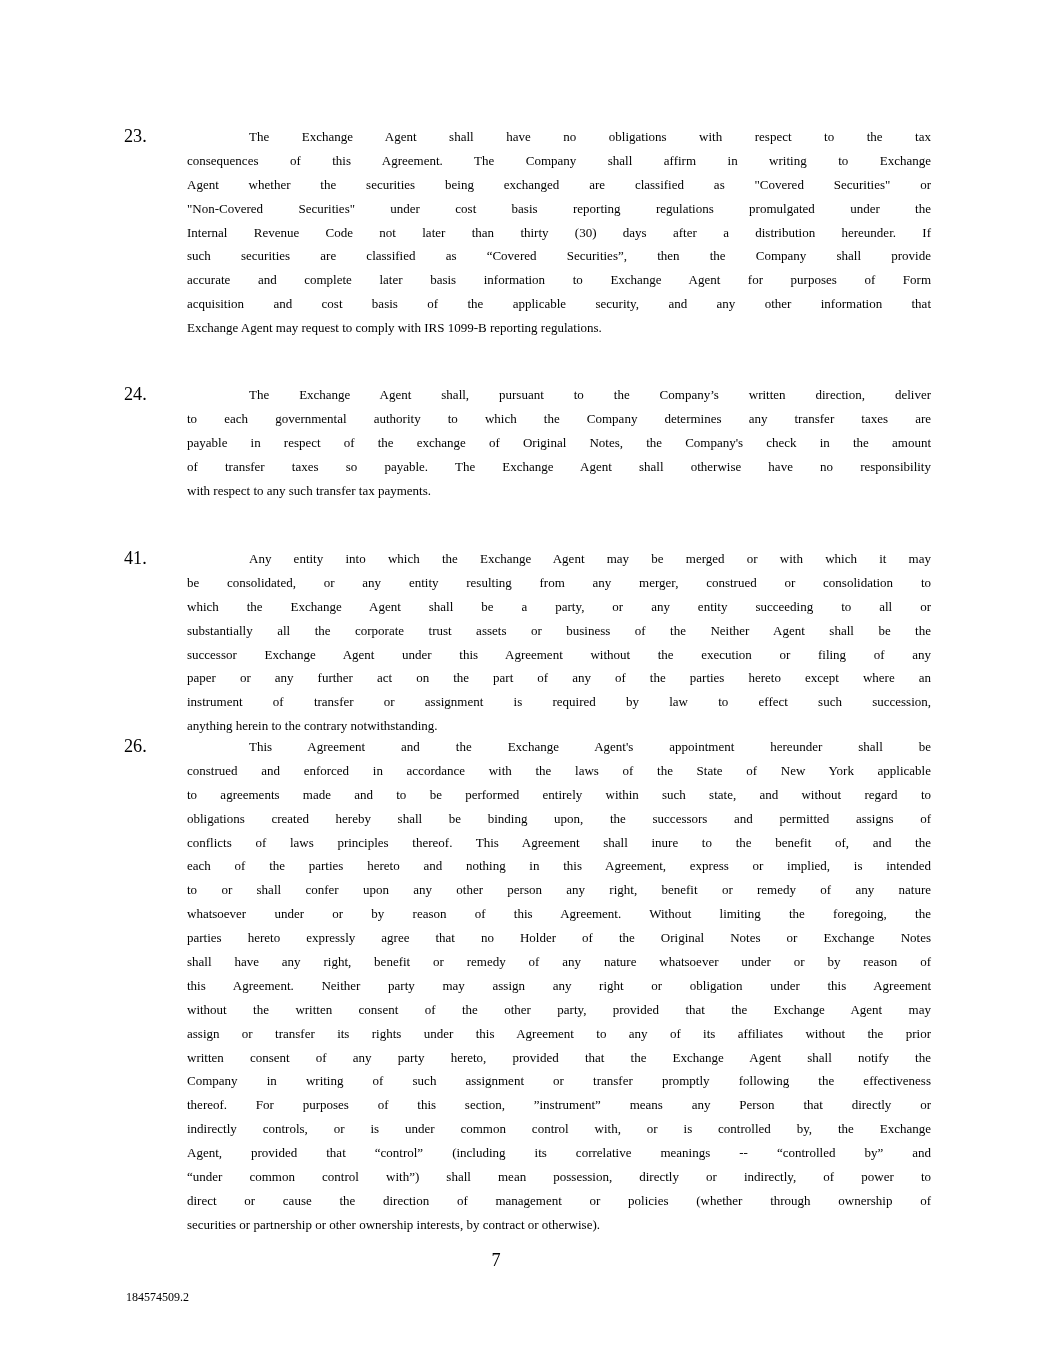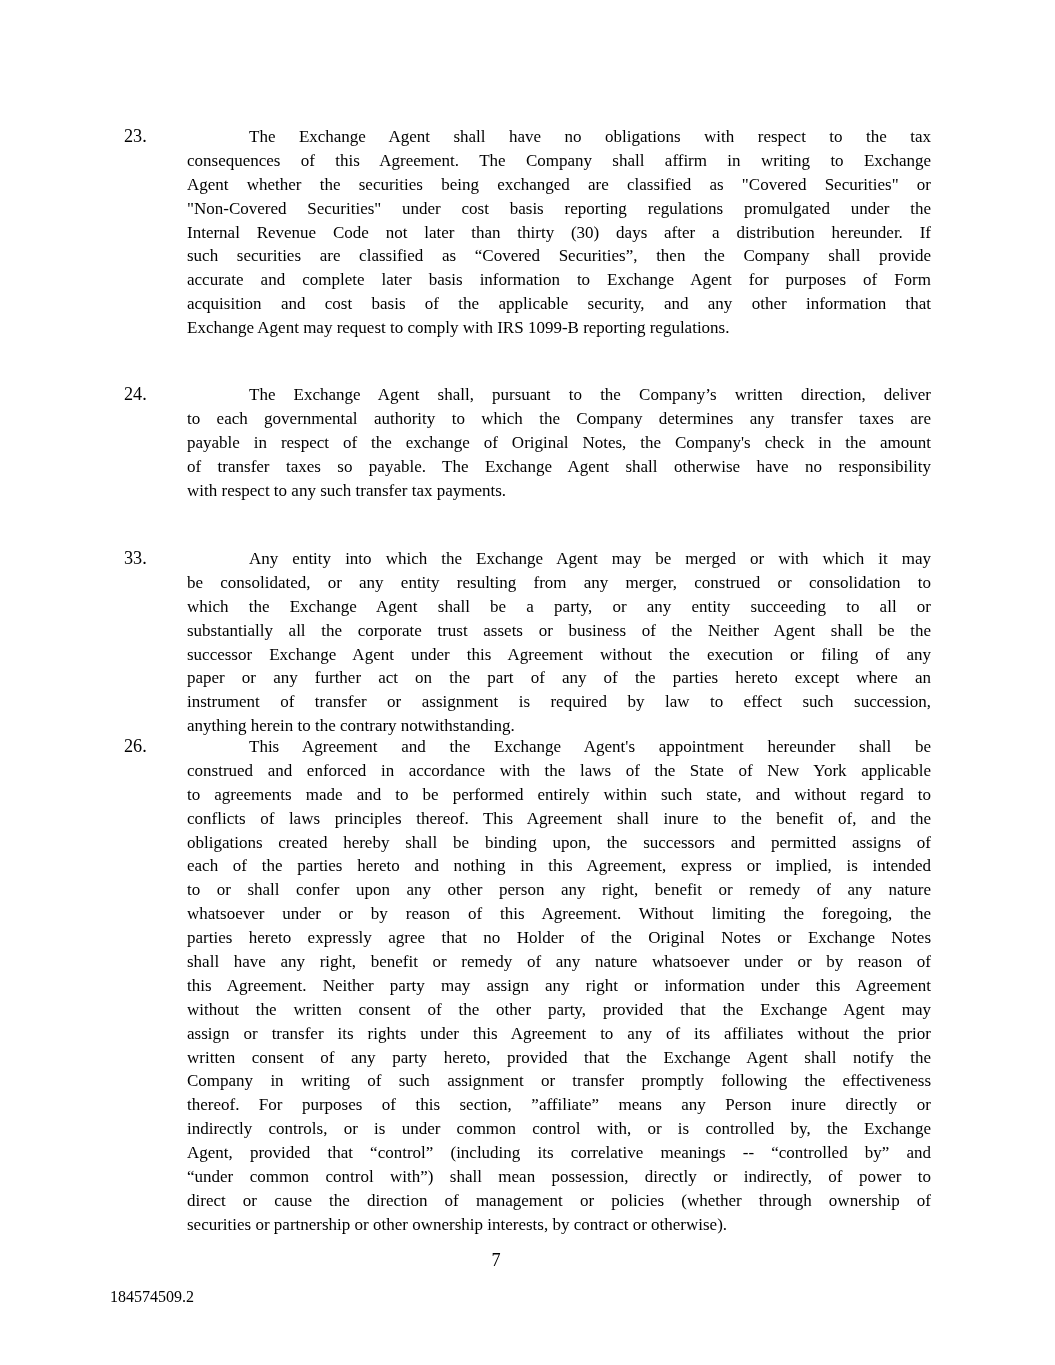--- a/index.html
+++ b/index.html
@@ -35,21 +35,21 @@
       font-size: 18.2px;
       line-height: 23.9px;
     }
     .sec-body {
       position: absolute;
       left: 63px;
       width: 744px;
     }
     .line {
       display: block;
-      font-size: 17px;
+      font-size: 13px;
       line-height: 23.9px;
       height: 23.9px;
       white-space: nowrap;
       text-align: justify;
       text-align-last: justify;
       overflow: visible;
     }
     .line.first {
       padding-left: 62px;
     }
@@ -64,23 +64,23 @@
       position: absolute;
       top: 1248px;
       left: 0;
       width: 992px;
       text-align: center;
       font-size: 18.2px;
       line-height: 24px;
     }
     .doc-id {
       position: absolute;
-      left: 110px;
+      left: 126px;
       top: 1290px;
-      font-size: 16px;
+      font-size: 12px;
       line-height: 14px;
     }
   </style>
 </head>
 <body>
 
 <div class="page">
 
   <div class="section" id="sec-23">
     <span class="sec-num">23.</span>
@@ -102,52 +102,52 @@
     <div class="sec-body">
       <span class="line first">The Exchange Agent shall, pursuant to the Company’s written direction, deliver</span>
       <span class="line">to each governmental authority to which the Company determines any transfer taxes are</span>
       <span class="line">payable in respect of the exchange of Original Notes, the Company's check in the amount</span>
       <span class="line">of transfer taxes so payable. The Exchange Agent shall otherwise have no responsibility</span>
       <span class="line last">with respect to any such transfer tax payments.</span>
     </div>
   </div>
 
   <div class="section" id="sec-25">
-    <span class="sec-num">33.</span>
+    <span class="sec-num">41.</span>
     <div class="sec-body">
       <span class="line first">Any entity into which the Exchange Agent may be merged or with which it may</span>
       <span class="line">be consolidated, or any entity resulting from any merger, construed or consolidation to</span>
       <span class="line">which the Exchange Agent shall be a party, or any entity succeeding to all or</span>
       <span class="line">substantially all the corporate trust assets or business of the Neither Agent shall be the</span>
       <span class="line">successor Exchange Agent under this Agreement without the execution or filing of any</span>
       <span class="line">paper or any further act on the part of any of the parties hereto except where an</span>
       <span class="line">instrument of transfer or assignment is required by law to effect such succession,</span>
       <span class="line last">anything herein to the contrary notwithstanding.</span>
     </div>
   </div>
 
   <div class="section" id="sec-26">
     <span class="sec-num">26.</span>
     <div class="sec-body">
       <span class="line first">This Agreement and the Exchange Agent's appointment hereunder shall be</span>
       <span class="line">construed and enforced in accordance with the laws of the State of New York applicable</span>
       <span class="line">to agreements made and to be performed entirely within such state, and without regard to</span>
+      <span class="line">obligations created hereby shall be binding upon, the successors and permitted assigns of</span>
       <span class="line">conflicts of laws principles thereof.  This Agreement shall inure to the benefit of, and the</span>
-      <span class="line">obligations created hereby shall be binding upon, the successors and permitted assigns of</span>
       <span class="line">each of the parties hereto and nothing in this Agreement, express or implied, is intended</span>
       <span class="line">to or shall confer upon any other person any right, benefit or remedy of any nature</span>
       <span class="line">whatsoever under or by reason of this Agreement.  Without limiting the foregoing, the</span>
       <span class="line">parties hereto expressly agree that no Holder of the Original Notes or Exchange Notes</span>
       <span class="line">shall have any right, benefit or remedy of any nature whatsoever under or by reason of</span>
-      <span class="line">this Agreement. Neither party may assign any right or information under this Agreement</span>
+      <span class="line">this Agreement. Neither party may assign any right or obligation under this Agreement</span>
       <span class="line">without the written consent of the other party, provided that the Exchange Agent may</span>
       <span class="line">assign or transfer its rights under this Agreement to any of its affiliates without the prior</span>
       <span class="line">written consent of any party hereto, provided that the Exchange Agent shall notify the</span>
       <span class="line">Company in writing of such assignment or transfer promptly following the effectiveness</span>
-      <span class="line">thereof.  For purposes of this section, ”affiliate” means any Person inure directly or</span>
+      <span class="line">thereof.  For purposes of this section, ”instrument” means any Person that directly or</span>
       <span class="line">indirectly controls, or is under common control with, or is controlled by, the Exchange</span>
       <span class="line">Agent, provided that “control” (including its correlative meanings -- “controlled by” and</span>
       <span class="line">“under common control with”) shall mean possession, directly or indirectly, of power to</span>
       <span class="line">direct or cause the direction of management or policies (whether through ownership of</span>
       <span class="line last">securities or partnership or other ownership interests, by contract or otherwise).</span>
     </div>
   </div>
 
   <div class="page-number">7</div>
   <div class="doc-id">184574509.2</div>

